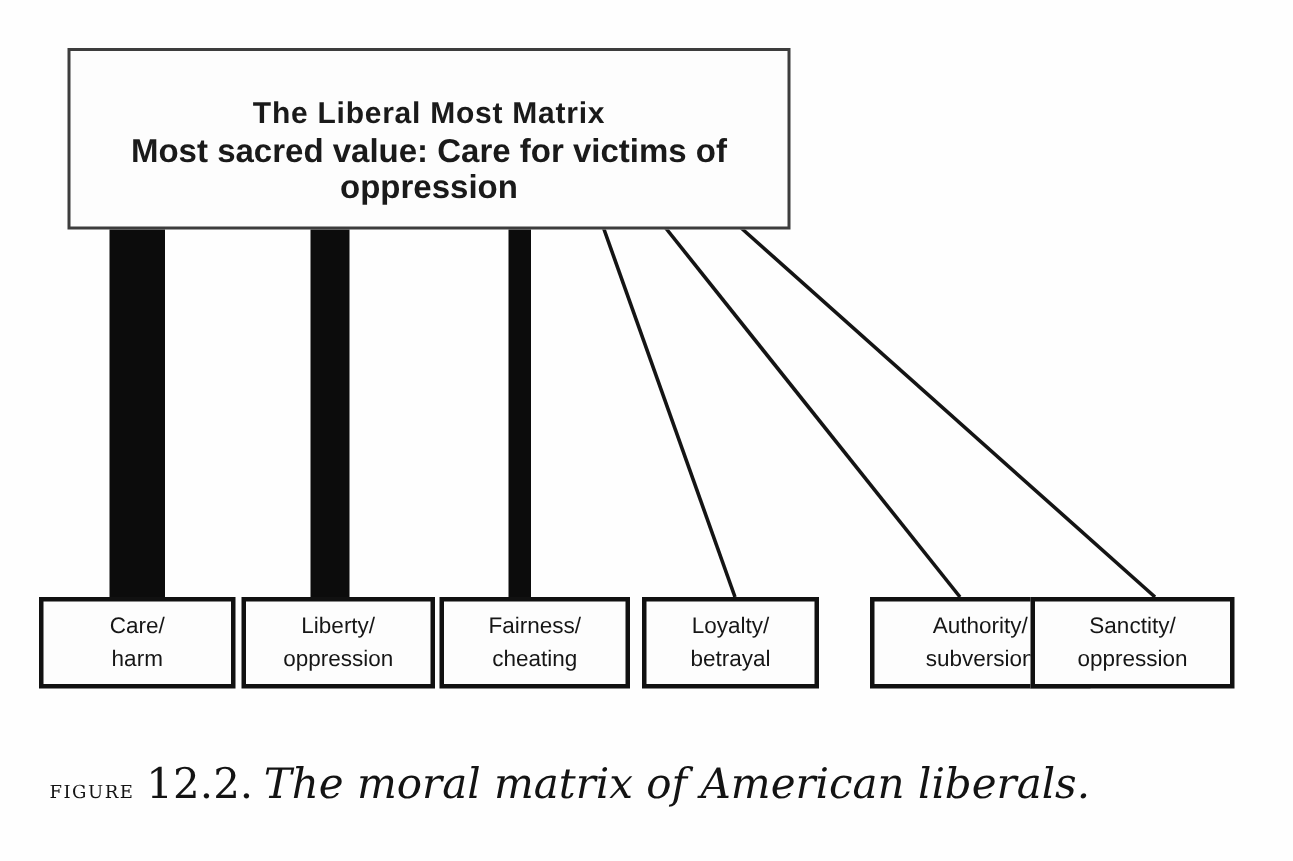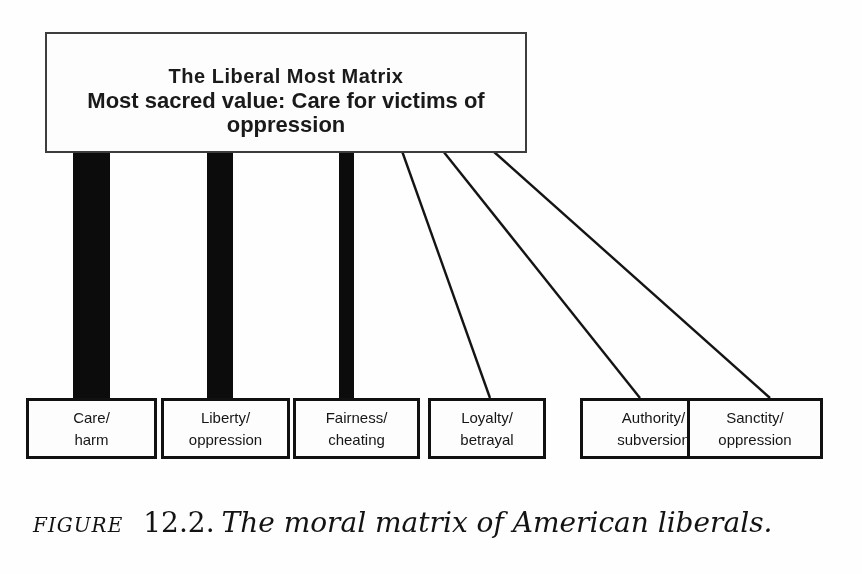--- a/index.html
+++ b/index.html
@@ -72,27 +72,26 @@
   .caption {
     position: absolute;
     left: 33px;
     top: 506px;
     width: 815px;
     white-space: nowrap;
     font-family: "DejaVu Serif", "Liberation Serif", serif;
     color: #131313;
   }
   .cap-figure {
-    font-size: 20px;
+    font-size: 12px;
     letter-spacing: 1px;
-    font-style: italic;
   }
   .cap-number {
     font-size: 28px;
-    margin-left: 20px;
+    margin-left: 8px;
   }
   .cap-text {
     font-size: 28px;
     font-style: italic;
     margin-left: 7px;
     text-align: right;
   }
 </style>
 </head>
 <body>

